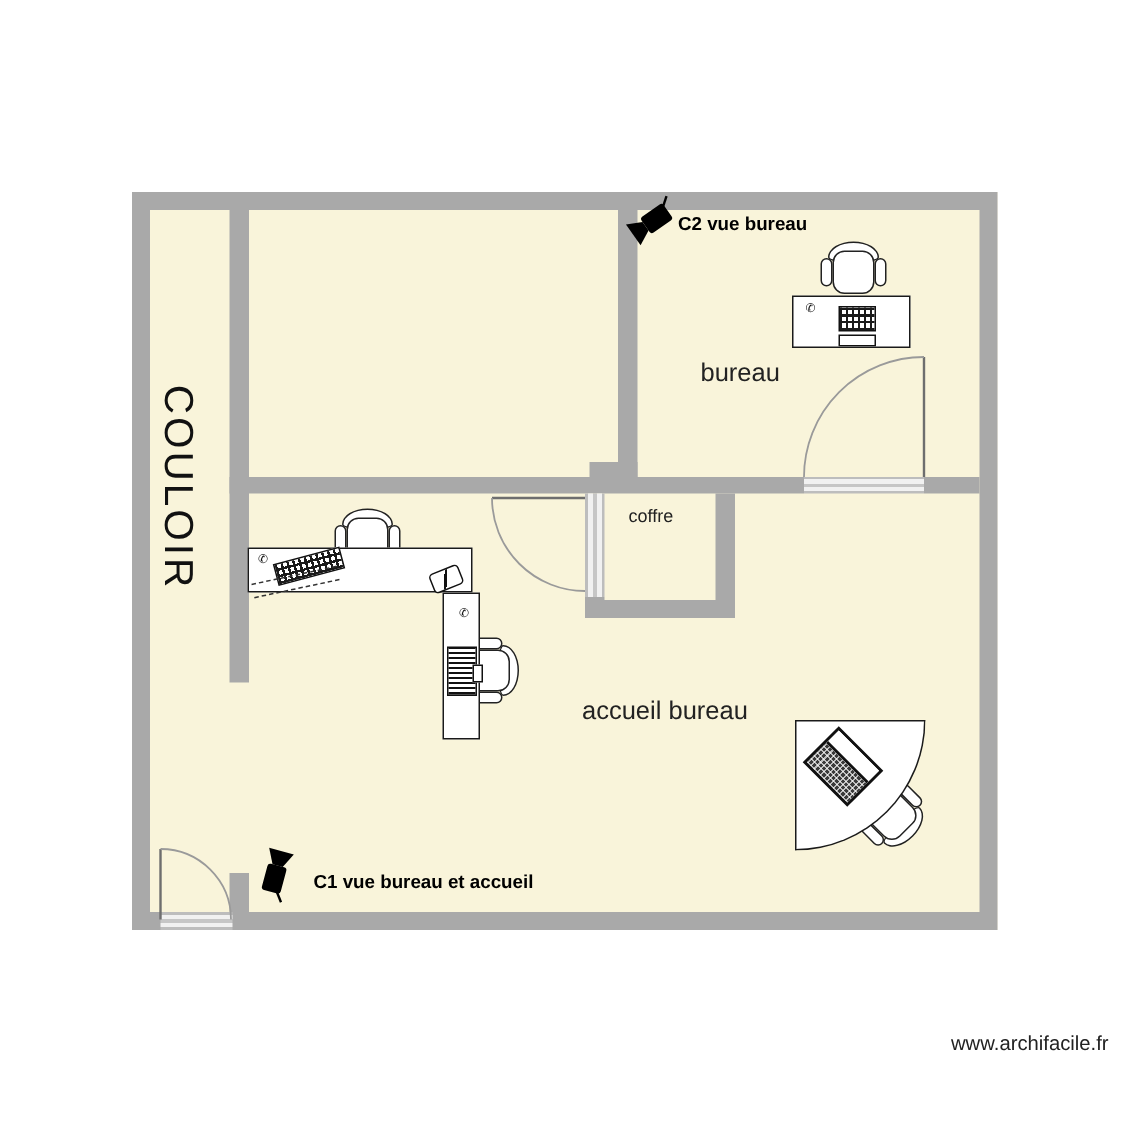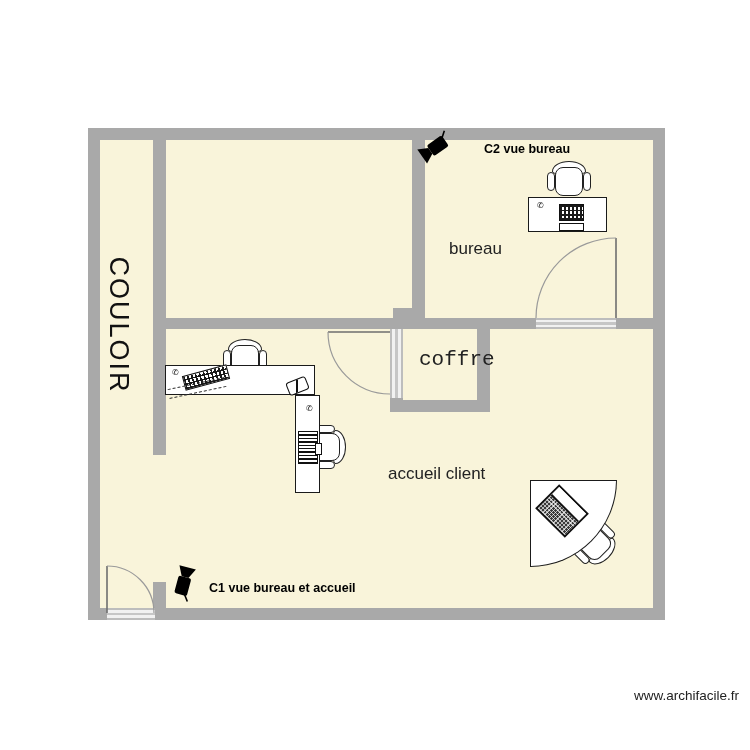--- a/index.html
+++ b/index.html
@@ -16,28 +16,28 @@
   .threshold-v{position:absolute;
      background:linear-gradient(90deg,#bdbdbd 0 15%,#f1f1f1 15% 40%,#c6c6c6 40% 60%,#f1f1f1 60% 85%,#bdbdbd 85% 100%);}
 
   
   .doors{position:absolute;left:0;top:0;width:577px;height:492px;}
   .doors path.arc{fill:none;stroke:#9a9a9a;stroke-width:1.2px;}
   .doors path.leaf{fill:none;stroke:#6e6e6e;stroke-width:1.6px;}
 
   
   .room-label{position:absolute;color:#222;white-space:nowrap;}
-  .lbl-bureau{left:361px;top:111px;font-size:17px;}
-  .lbl-coffre{left:331px;top:220px;font-size:21px;font-family:Liberation Mono, monospace;}
+  .lbl-bureau{left:379px;top:111px;font-size:17px;}
+  .lbl-coffre{left:331px;top:209px;font-size:12px;}
   .lbl-accueil{left:300px;top:336px;font-size:17px;}
   .lbl-couloir{left:-69px;top:181px;width:200px;height:32px;line-height:32px;
       text-align:center;font-size:27px;letter-spacing:2px;color:#111;
       transform:rotate(90deg);}
   .cam-label{position:absolute;font-size:12.5px;font-weight:bold;color:#000;white-space:nowrap;}
-  .lbl-c2{left:396px;top:14px;}
+  .lbl-c2{left:364px;top:14px;}
   .lbl-c1{left:121px;top:453px;}
   .watermark{position:absolute;left:634px;top:688px;font-size:13.5px;color:#222;}
 
   
   .desk{position:absolute;background:#fff;border:1px solid #1a1a1a;box-sizing:border-box;z-index:3;}
   .chair{position:absolute;width:44px;height:36px;z-index:2;}
   .chair .back{position:absolute;left:5px;top:0;width:32px;height:12px;background:#fff;
       border:1.2px solid #222;border-radius:50% 50% 40% 40% / 75% 75% 25% 25%;}
   .chair .seat{position:absolute;left:8px;top:6px;width:26px;height:27px;background:#fff;
       border:1.2px solid #222;border-radius:8px;}
@@ -106,21 +106,21 @@
     </g>
     <g>
       <path class="leaf" d="M19 438 L19 485"></path>
       <path class="arc" d="M19 438 A47 47 0 0 1 66 485"></path>
     </g>
   </svg>
 
   <div class="room-label lbl-couloir">COULOIR</div>
   <div class="room-label lbl-bureau">bureau</div>
   <div class="room-label lbl-coffre">coffre</div>
-  <div class="room-label lbl-accueil">accueil client</div>
+  <div class="room-label lbl-accueil">accueil bureau</div>
 
   <div class="camera" style="left:329px;top:6px;transform:rotate(145deg);">
     <svg width="36" height="26" viewBox="0 0 36 26">
       <line x1="1" y1="21" x2="9" y2="15" stroke="#000" stroke-width="1.6"></line>
       <rect x="6" y="6" width="18" height="13" rx="2" fill="#000"></rect>
       <polygon points="24,9 34,4 34,21 24,16" fill="#000"></polygon>
     </svg>
   </div>
   <div class="cam-label lbl-c2">C2 vue bureau</div>
 

